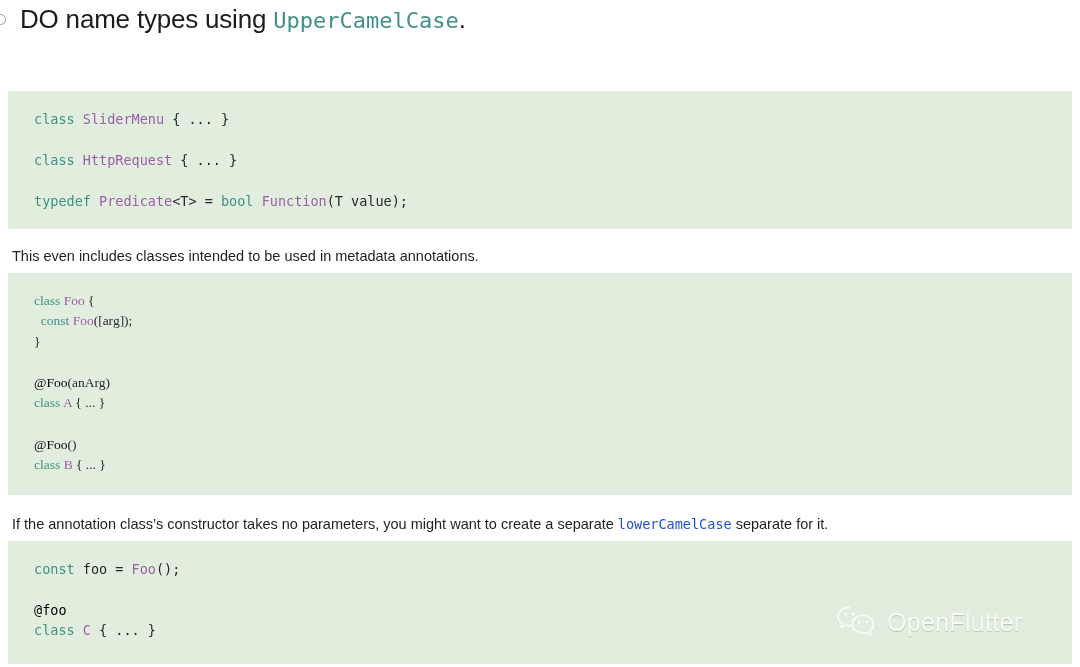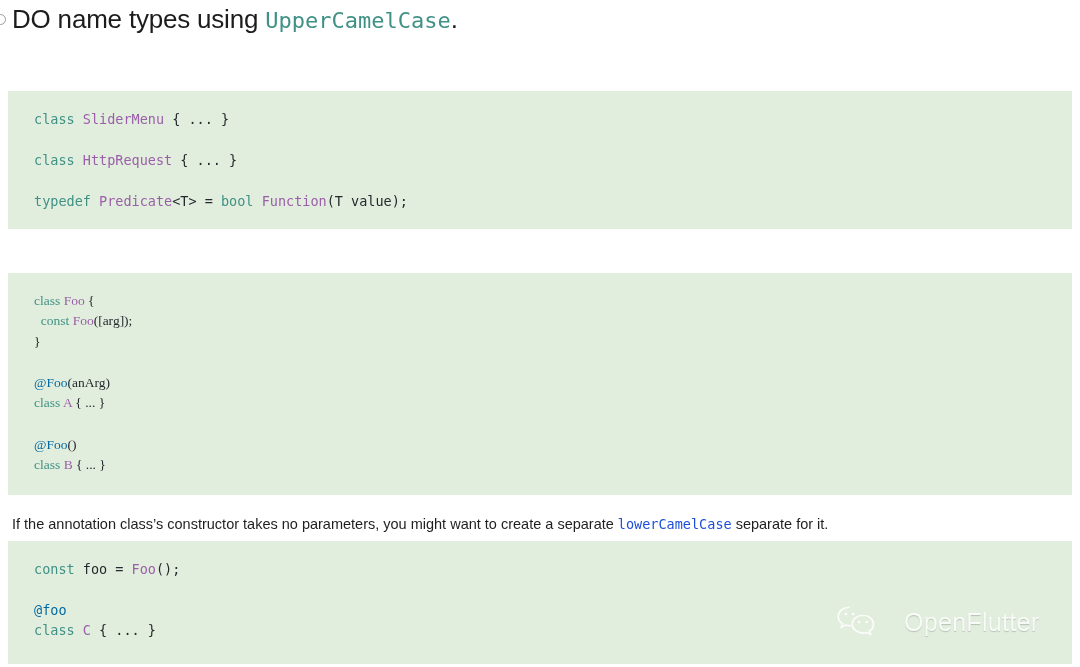--- a/index.html
+++ b/index.html
@@ -39,21 +39,21 @@
     left: -5px;
     top: 12px;
     width: 11px;
     height: 11px;
     border: 1.4px solid #9a9a9a;
     border-radius: 50%;
     box-sizing: border-box;
   }
   .heading {
     margin: 0;
-    padding-left: 12px;
+    padding-left: 20px;
     font-size: 26px;
     font-weight: 400;
     line-height: 34px;
     letter-spacing: -0.2px;
     color: #1c1c1c;
     white-space: nowrap;
     text-align: center;
   }
   .heading .code-inline-head {
     font-family: "DejaVu Sans Mono", monospace;
@@ -97,33 +97,33 @@
   }
   #code-1 { top: 77px;  height: 138px; }
   #code-2 { top: 259px; height: 222px; font-family: Liberation Serif, serif; }
   #code-3 { top: 527px; height: 123px; }
 
   .codeblock .line { height: 20.6px; }
   .codeblock .blank { height: 20.6px; }
 
   .kw   { color: #3f9186; }   
   .typ  { color: #9a5fa8; }   
-  .ann  { color: #0369a1; }   
+  .ann  { color: #000000; }   
   .pun  { color: #24292e; }   
 
   
   .watermark {
     position: absolute;
     left: 836px;
     top: 600px;
     width: 220px;
     height: 44px;
     display: flex;
     align-items: center;
-    gap: 26px;
+    gap: 9px;
     pointer-events: none;
     opacity: 0.92;
   }
   .wm-logo { width: 42px; height: 34px; flex: 0 0 auto; }
   .wm-text {
     font-family: "Liberation Sans", sans-serif;
     font-size: 25px;
     font-weight: 400;
     color: rgba(255,255,255,0.92);
     text-shadow: 0 1px 1px rgba(120,130,120,0.45);
@@ -137,20 +137,21 @@
 <div class="page">
 
   <div class="heading-row">
     <span class="anchor-marker"></span>
     <h2 class="heading"><span>DO name types using </span><span class="code-inline-head">UpperCamelCase</span><span>.</span></h2>
   </div>
 
 
   <pre class="codeblock" id="code-1"><div class="line"><span class="kw">class</span><span class="pun"> </span><span class="typ">SliderMenu</span><span class="pun"> { ... }</span></div><div class="blank">&nbsp;</div><div class="line"><span class="kw">class</span><span class="pun"> </span><span class="typ">HttpRequest</span><span class="pun"> { ... }</span></div><div class="blank">&nbsp;</div><div class="line"><span class="kw">typedef</span><span class="pun"> </span><span class="typ">Predicate</span><span class="pun">&lt;T&gt; = </span><span class="kw">bool</span><span class="pun"> </span><span class="typ">Function</span><span class="pun">(T value);</span></div></pre>
 
+  <p class="para" id="para-2">This even includes classes intended to be used in metadata annotations.</p>
 
   <pre class="codeblock" id="code-2"><div class="line"><span class="kw">class</span><span class="pun"> </span><span class="typ">Foo</span><span class="pun"> {</span></div><div class="line"><span class="pun">  </span><span class="kw">const</span><span class="pun"> </span><span class="typ">Foo</span><span class="pun">([arg]);</span></div><div class="line"><span class="pun">}</span></div><div class="blank">&nbsp;</div><div class="line"><span class="ann">@Foo</span><span class="pun">(anArg)</span></div><div class="line"><span class="kw">class</span><span class="pun"> </span><span class="typ">A</span><span class="pun"> { ... }</span></div><div class="blank">&nbsp;</div><div class="line"><span class="ann">@Foo</span><span class="pun">()</span></div><div class="line"><span class="kw">class</span><span class="pun"> </span><span class="typ">B</span><span class="pun"> { ... }</span></div></pre>
 
   <p class="para" id="para-3"><span>If the annotation class’s constructor takes no parameters, you might want to create a separate </span><span class="code-inline">lowerCamelCase</span><span> separate for it.</span></p>
 
   <pre class="codeblock" id="code-3"><div class="line"><span class="kw">const</span><span class="pun"> foo = </span><span class="typ">Foo</span><span class="pun">();</span></div><div class="blank">&nbsp;</div><div class="line"><span class="ann">@foo</span></div><div class="line"><span class="kw">class</span><span class="pun"> </span><span class="typ">C</span><span class="pun"> { ... }</span></div></pre>
 
   <div class="watermark">
     <span class="wm-logo">
       <svg viewBox="0 0 42 34" width="42" height="34" aria-hidden="true">

